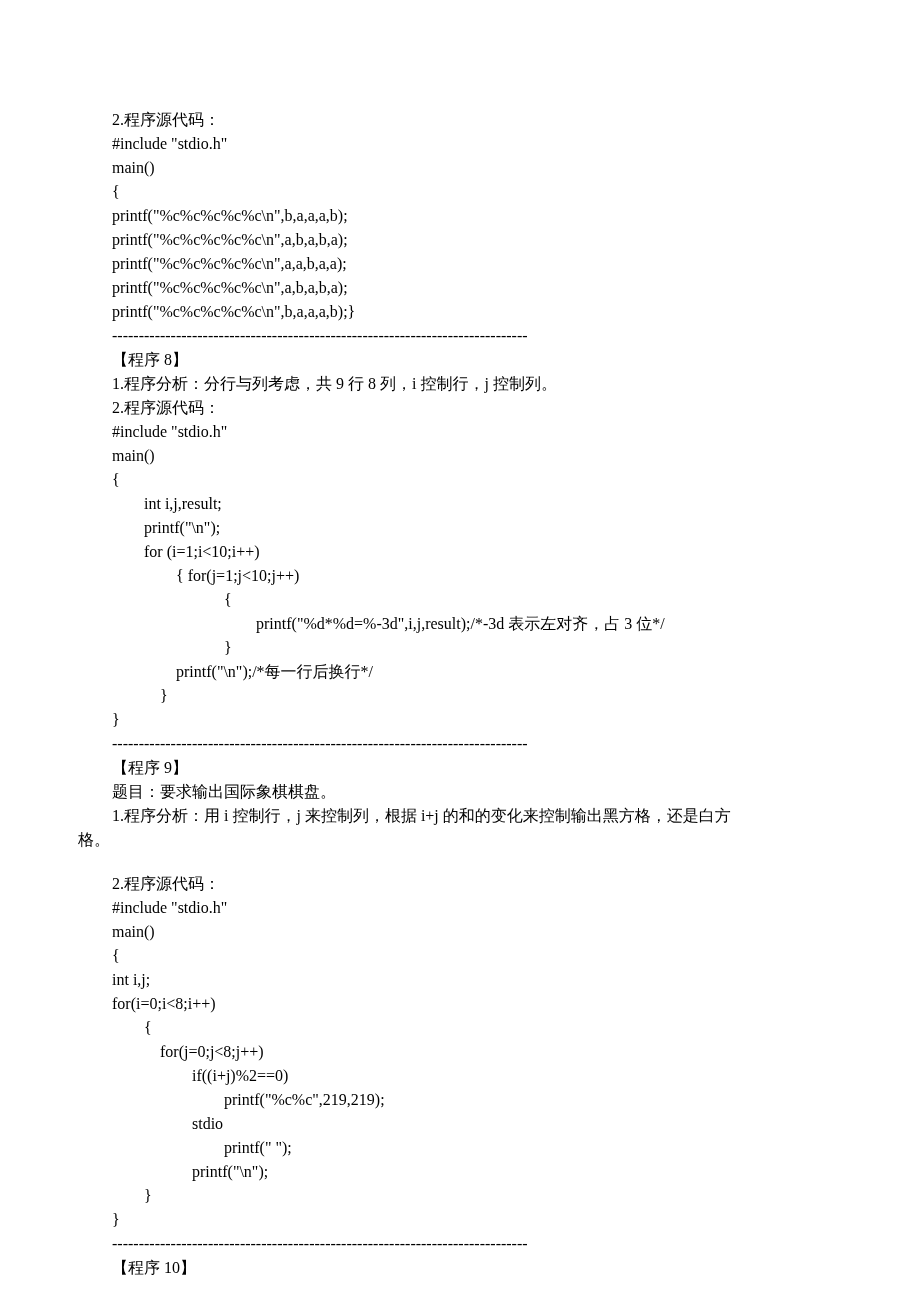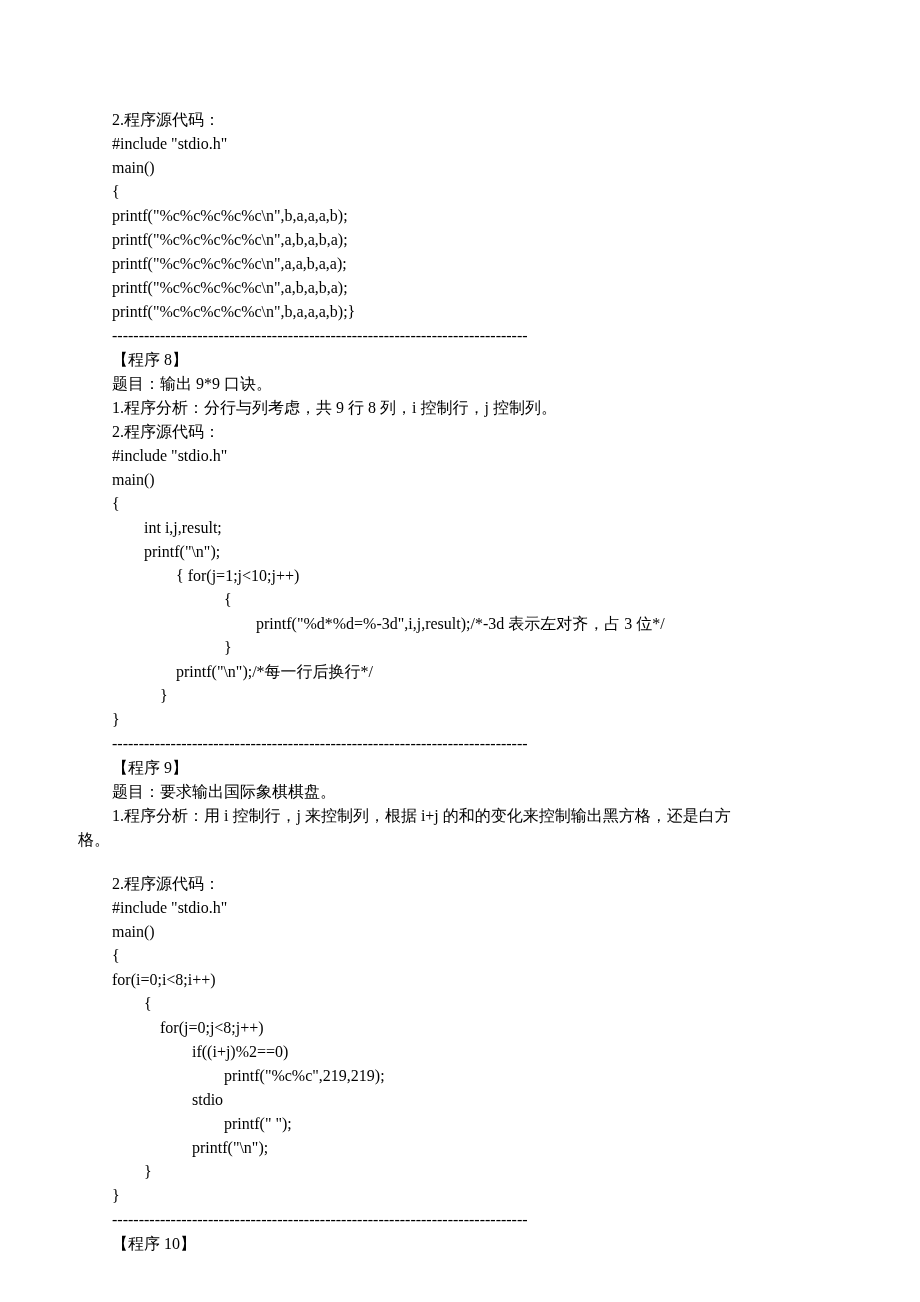--- a/index.html
+++ b/index.html
@@ -39,46 +39,47 @@
     <div class="line">#include "stdio.h"</div>
     <div class="line">main()</div>
     <div class="line">{</div>
     <div class="line">printf("%c%c%c%c%c\n",b,a,a,a,b);</div>
     <div class="line">printf("%c%c%c%c%c\n",a,b,a,b,a);</div>
     <div class="line">printf("%c%c%c%c%c\n",a,a,b,a,a);</div>
     <div class="line">printf("%c%c%c%c%c\n",a,b,a,b,a);</div>
     <div class="line">printf("%c%c%c%c%c\n",b,a,a,a,b);}</div>
     <div class="line sep">------------------------------------------------------------------------------</div>
     <div class="line">【程序 8】</div>
-    <div class="line">题目：输出 9*9 口诀。</div>
     <div class="line">1.程序分析：分行与列考虑，共 9 行 8 列，i 控制行，j 控制列。</div>
     <div class="line">2.程序源代码：</div>
     <div class="line">#include "stdio.h"</div>
     <div class="line">main()</div>
     <div class="line">{</div>
     <div class="line">　　int i,j,result;</div>
     <div class="line">　　printf("\n");</div>
+    <div class="line">　　for (i=1;i&lt;10;i++)</div>
     <div class="line">　　　　{ for(j=1;j&lt;10;j++)</div>
     <div class="line">　　　　　　　{</div>
     <div class="line">　　　　　　　　　printf("%d*%d=%-3d",i,j,result);/*-3d 表示左对齐，占 3 位*/</div>
     <div class="line">　　　　　　　}</div>
     <div class="line">　　　　printf("\n");/*每一行后换行*/</div>
     <div class="line">　　　}</div>
     <div class="line">}</div>
     <div class="line sep">------------------------------------------------------------------------------</div>
     <div class="line">【程序 9】</div>
     <div class="line">题目：要求输出国际象棋棋盘。</div>
     <div class="line">1.程序分析：用 i 控制行，j 来控制列，根据 i+j 的和的变化来控制输出黑方格，还是白方</div>
   </div>
   <div class="line" style="padding-left:0;">格。</div>
   <div class="indent">
     <div class="line">2.程序源代码：</div>
     <div class="line">#include "stdio.h"</div>
     <div class="line">main()</div>
     <div class="line">{</div>
+    <div class="line">int i,j;</div>
     <div class="line">for(i=0;i&lt;8;i++)</div>
     <div class="line">　　{</div>
     <div class="line">　　　for(j=0;j&lt;8;j++)</div>
     <div class="line">　　　　　if((i+j)%2==0)</div>
     <div class="line">　　　　　　　printf("%c%c",219,219);</div>
     <div class="line">　　　　　stdio</div>
     <div class="line">　　　　　　　printf(" ");</div>
     <div class="line">　　　　　printf("\n");</div>
     <div class="line">　　}</div>
     <div class="line">}</div>

